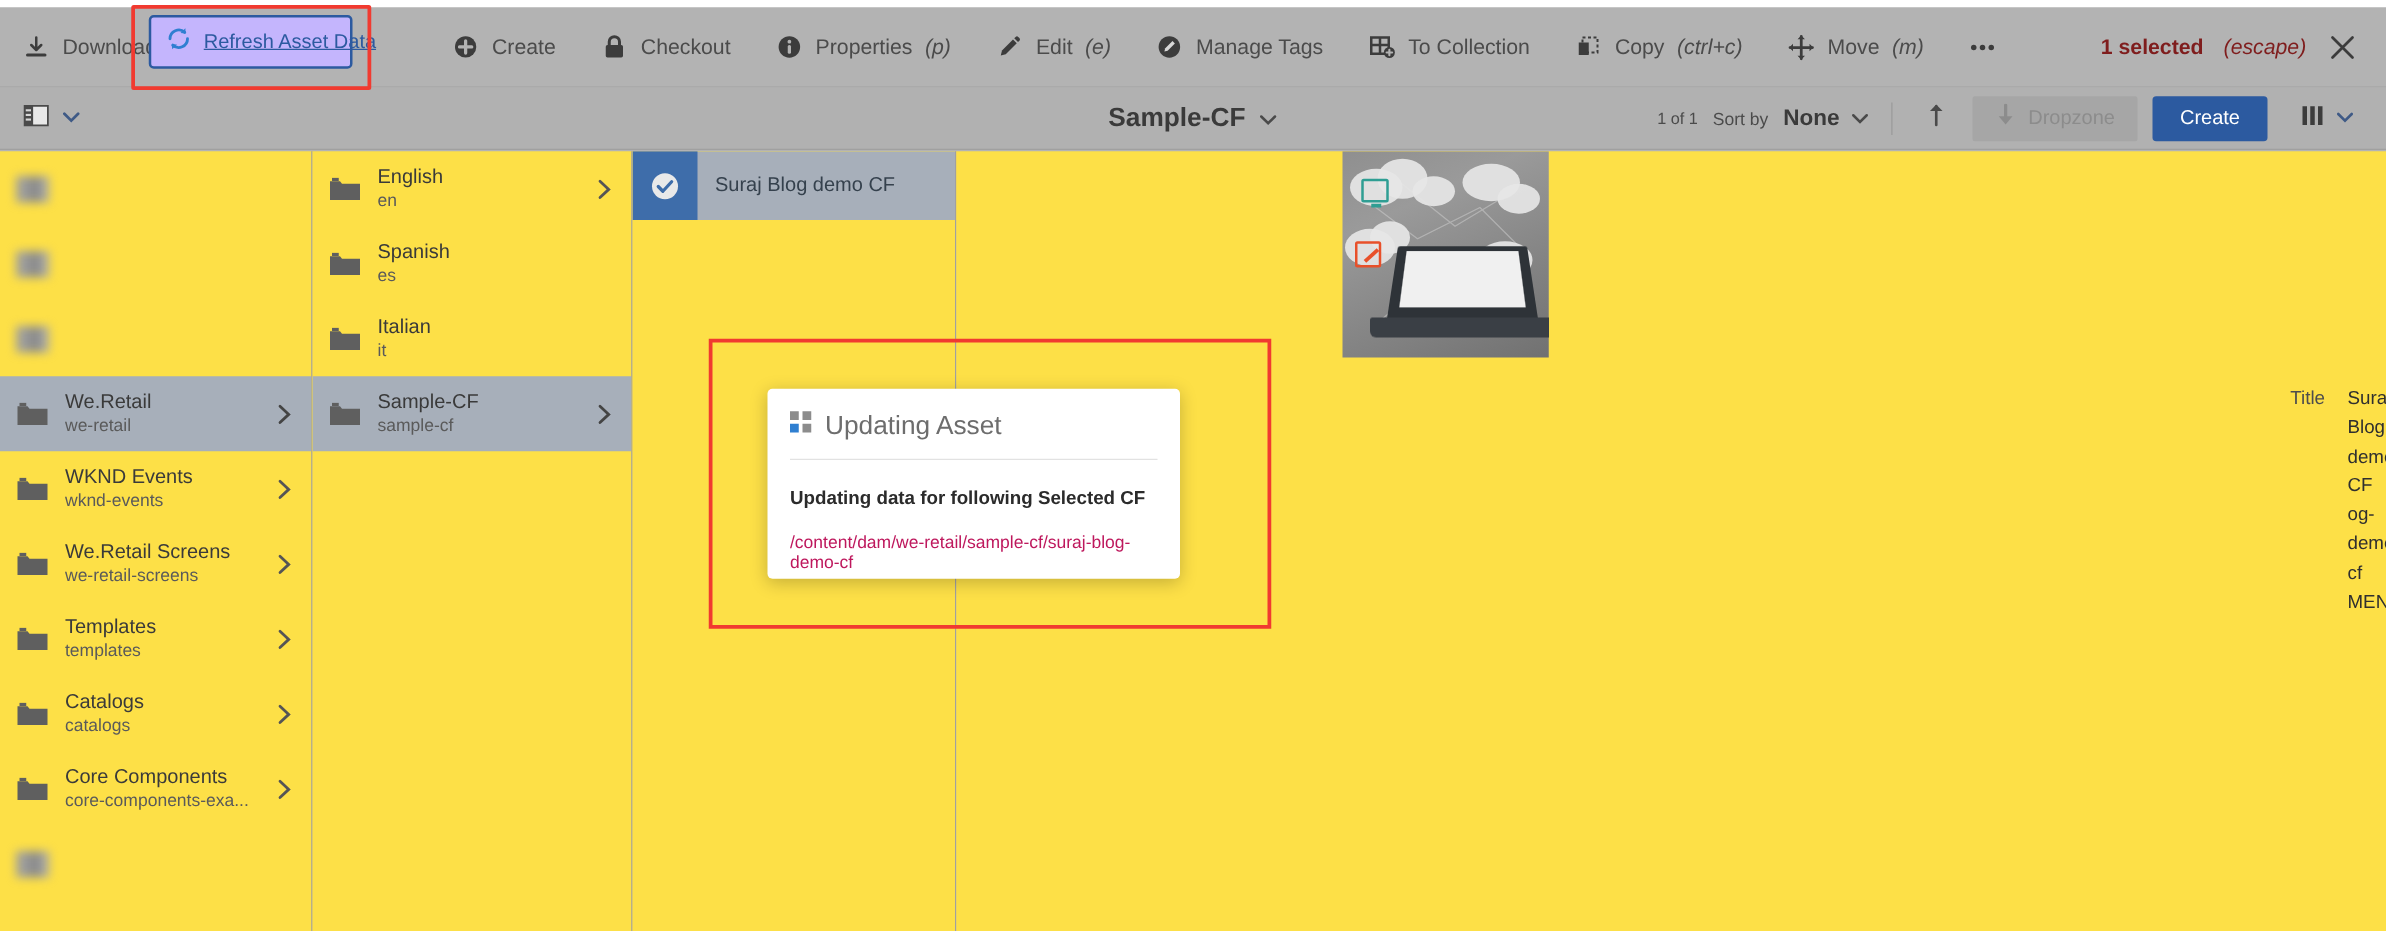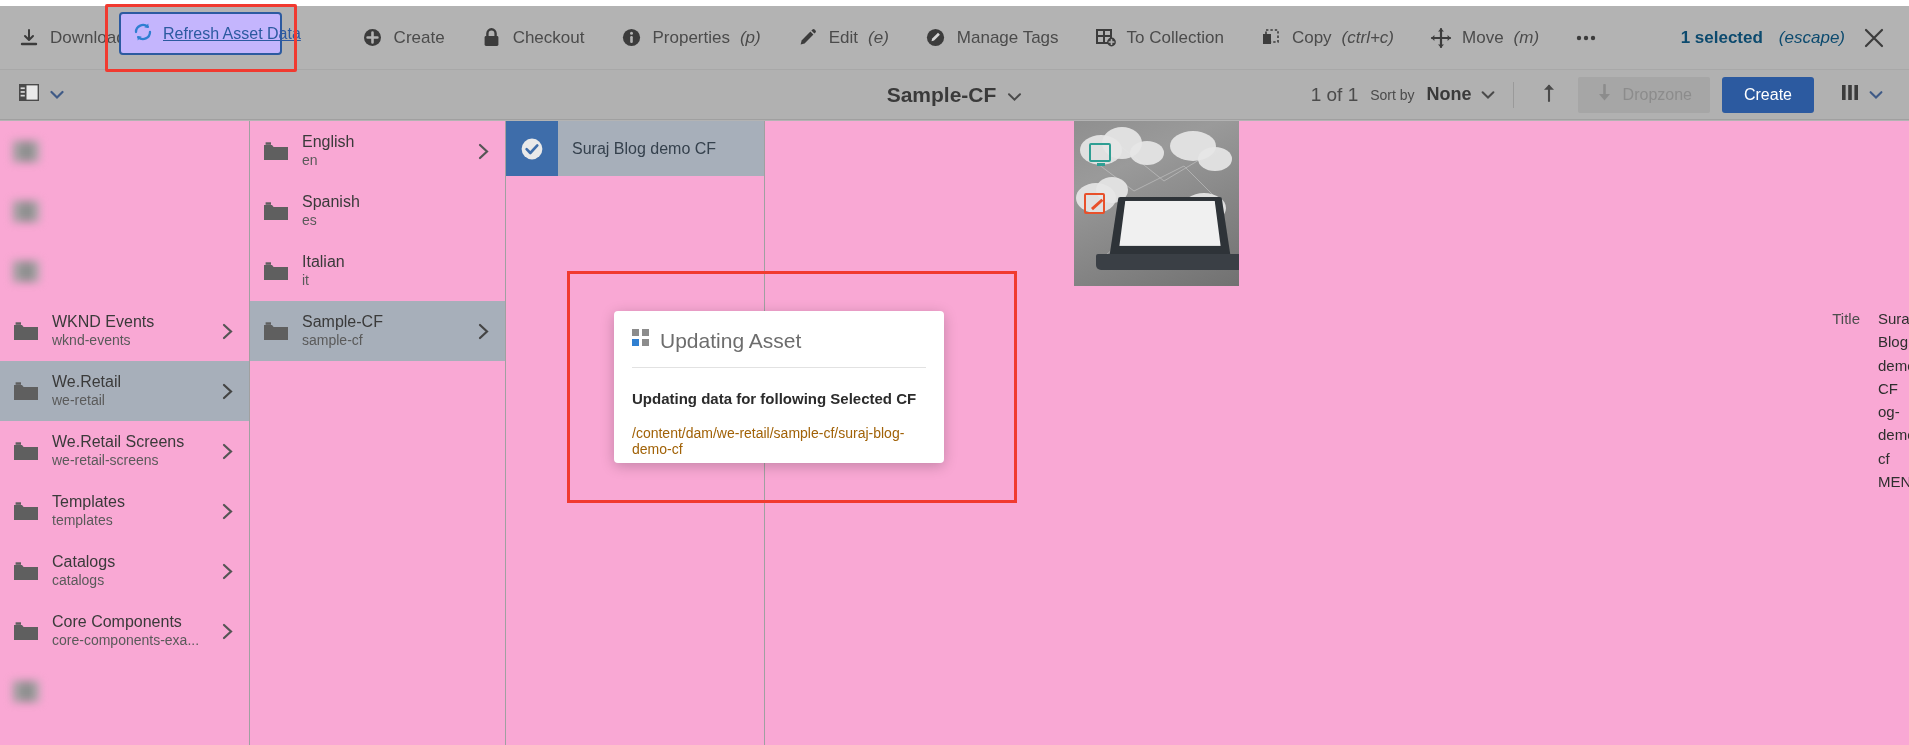--- a/index.html
+++ b/index.html
@@ -48,21 +48,21 @@
     padding: 0 11px;
     cursor: pointer; z-index: 35;
   }
   .refresh-btn .lbl {
     font-size: 16px; color: #2c5aa0;
     text-decoration: underline; white-space: nowrap;
   }
 
   .sel-info {
     margin-left: auto; display: flex; align-items: center; gap: 16px;
-    padding-right: 22px; color: #0c4a6e; font-size: 17px; white-space: nowrap;
+    padding-right: 22px; color: #7f1d1d; font-size: 17px; white-space: nowrap;
   }
   .sel-info .count { font-weight: bold; }
   .sel-info .kb { font-style: italic; }
   .x-btn { width: 26px; height: 26px; display: flex; align-items: center; justify-content: center; cursor: pointer; }
 
   
   .sub-bar {
     position: absolute; left: 0; top: 70px; width: 1909px; height: 50px;
     background: #b1b1b1;
     display: flex; align-items: center;
@@ -70,39 +70,39 @@
   }
   .rail-toggle { display: flex; align-items: center; gap: 10px; padding: 0 18px; cursor: pointer; }
   .crumb {
     position: absolute; left: 0; right: 0; margin: 0 auto; width: 280px;
     display: flex; align-items: center; justify-content: center; gap: 11px;
     font-size: 21px; font-weight: bold; color: #3a3a3a; cursor: pointer;
   }
   .right-tools {
     margin-left: auto; display: flex; align-items: center; gap: 12px; padding-right: 16px;
   }
-  .pager { font-size: 19px; color: #4b4b4b; }
+  .pager { font-size: 13px; color: #4b4b4b; }
   .sortby-lbl { font-size: 14px; color: #4b4b4b; }
   .sortby-val { font-size: 18px; font-weight: bold; color: #3a3a3a; display: flex; align-items: center; gap: 9px; cursor: pointer; }
   .vsep { width: 1px; height: 26px; background: #9a9a9a; margin: 0 6px; }
   .sort-dir { width: 34px; height: 34px; display: flex; align-items: center; justify-content: center; cursor: pointer; }
   .dropzone {
     display: flex; align-items: center; gap: 10px;
     height: 36px; padding: 0 18px; background: #a6a6a6;
     color: #8c8c8c; font-size: 16px; border-radius: 2px; cursor: default;
   }
   .create-btn {
     height: 36px; padding: 0 22px; background: #2c5aa0; color: #fff;
     font-size: 16px; border-radius: 3px; display: flex; align-items: center; cursor: pointer;
   }
   .view-sel { display: flex; align-items: center; gap: 9px; padding: 0 10px 0 14px; cursor: pointer; }
 
   
   .cols { position: absolute; left: 0; top: 121px; width: 1909px; height: 624px; display: flex; }
-  .col { height: 624px; border-right: 1px solid #a0a0a0; background: #f9a8d4; overflow: hidden; }
+  .col { height: 624px; border-right: 1px solid #a0a0a0; background: #fde047; overflow: hidden; }
   .col-1 { width: 250px; }
   .col-2 { width: 256px; }
   .col-3 { width: 259px; }
   .col-4 { flex: 1; border-right: none; }
 
   .row {
     display: flex; align-items: center; height: 60px; padding: 0 8px 0 0;
     cursor: pointer; position: relative;
   }
   .row.sel { background: #a7afba; }
@@ -179,21 +179,21 @@
   .modal {
     position: absolute; left: 614px; top: 311px; width: 330px; height: 152px;
     background: #fff; border-radius: 4px;
     box-shadow: 0 3px 14px rgba(0,0,0,.22);
     z-index: 60; padding: 18px 18px 0 18px;
   }
   .modal-head { display: flex; gap: 11px; padding-bottom: 14px; }
   .modal-title { font-size: 21px; color: #6d6d6d; font-weight: normal; }
   .modal-rule { height: 1px; background: #e2e2e2; margin: 0 0 22px 0; }
   .modal-msg { font-size: 15px; font-weight: bold; color: #2b2b2b; margin-bottom: 18px; }
-  .modal-path { font-size: 14px; color: #a16207; }
+  .modal-path { font-size: 14px; color: #be185d; }
   .pg-ico { width: 17px; height: 17px; display: grid; grid-template-columns: 1fr 1fr; grid-template-rows: 1fr 1fr; gap: 2.5px; flex: 0 0 17px; }
   .pg-ico i { display: block; background: #8c8c8c; }
   .pg-ico i.accent { background: #2f7fd1; }
 
   .top-strip { position: absolute; left:0; top:0; width:1909px; height:6px; background:#fff; }
 </style>
 </head>
 <body>
 
 <div id="app">
@@ -427,52 +427,52 @@
           </span>
         <span class="txt bk" style="padding-right:160px"><span class="bk-l1" style="width:80px"></span></span>
       </div>
       <div class="blur-row">
         <span class="fico bk">
             <span class="bk-ico"></span>
           </span>
         <span class="txt bk" style="padding-right:180px"><span class="bk-l1" style="width:40px"></span></span>
       </div>
 
+      <div class="row sel">
+        <span class="fico">
+          <svg width="26" height="21" viewBox="0 0 26 21">
+              <path d="M1 4h8l1.6 2H25v13H1z" fill="#5f5f5f"></path>
+              <rect x="2.6" y="1.3" width="5.4" height="2.5" fill="#5f5f5f"></rect>
+            </svg>
+        </span>
+        <span class="txt">
+          <span class="t1">We.Retail</span>
+          <span class="t2">we-retail</span>
+        </span>
+        <span class="chev">
+          <svg width="11" height="17" viewBox="0 0 11 17">
+              <path d="M2 2l7 6.5L2 15" stroke="#444" stroke-width="2.2" fill="none" stroke-linecap="round"></path>
+            </svg>
+        </span>
+      </div>
+
       <div class="row">
         <span class="fico">
           <svg width="26" height="21" viewBox="0 0 26 21">
               <path d="M1 4h8l1.6 2H25v13H1z" fill="#5f5f5f"></path>
               <rect x="2.6" y="1.3" width="5.4" height="2.5" fill="#5f5f5f"></rect>
             </svg>
         </span>
         <span class="txt">
           <span class="t1">WKND Events</span>
           <span class="t2">wknd-events</span>
         </span>
         <span class="chev">
           <svg width="11" height="17" viewBox="0 0 11 17">
               <path d="M2 2l7 6.5L2 15" stroke="#555" stroke-width="2.2" fill="none" stroke-linecap="round"></path>
-            </svg>
-        </span>
-      </div>
-
-      <div class="row sel">
-        <span class="fico">
-          <svg width="26" height="21" viewBox="0 0 26 21">
-              <path d="M1 4h8l1.6 2H25v13H1z" fill="#5f5f5f"></path>
-              <rect x="2.6" y="1.3" width="5.4" height="2.5" fill="#5f5f5f"></rect>
-            </svg>
-        </span>
-        <span class="txt">
-          <span class="t1">We.Retail</span>
-          <span class="t2">we-retail</span>
-        </span>
-        <span class="chev">
-          <svg width="11" height="17" viewBox="0 0 11 17">
-              <path d="M2 2l7 6.5L2 15" stroke="#444" stroke-width="2.2" fill="none" stroke-linecap="round"></path>
             </svg>
         </span>
       </div>
 
       <div class="row">
         <span class="fico">
           <svg width="26" height="21" viewBox="0 0 26 21">
               <path d="M1 4h8l1.6 2H25v13H1z" fill="#5f5f5f"></path>
               <rect x="2.6" y="1.3" width="5.4" height="2.5" fill="#5f5f5f"></rect>
             </svg>

